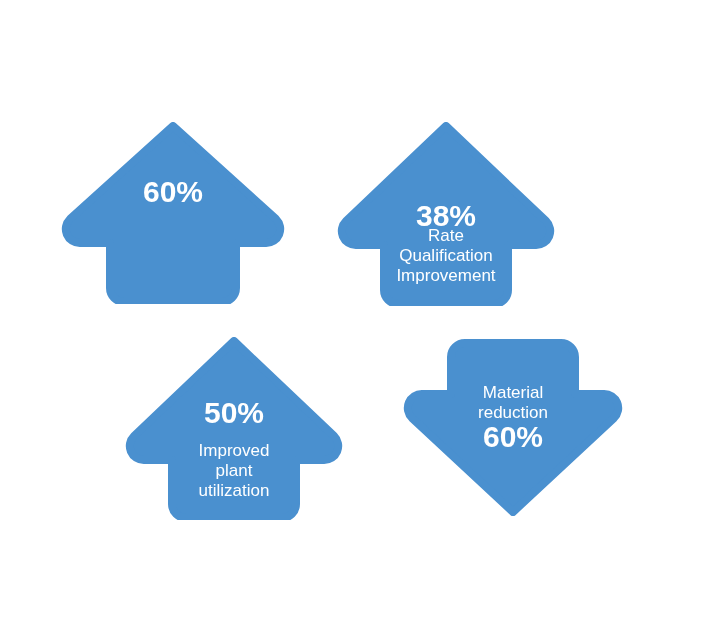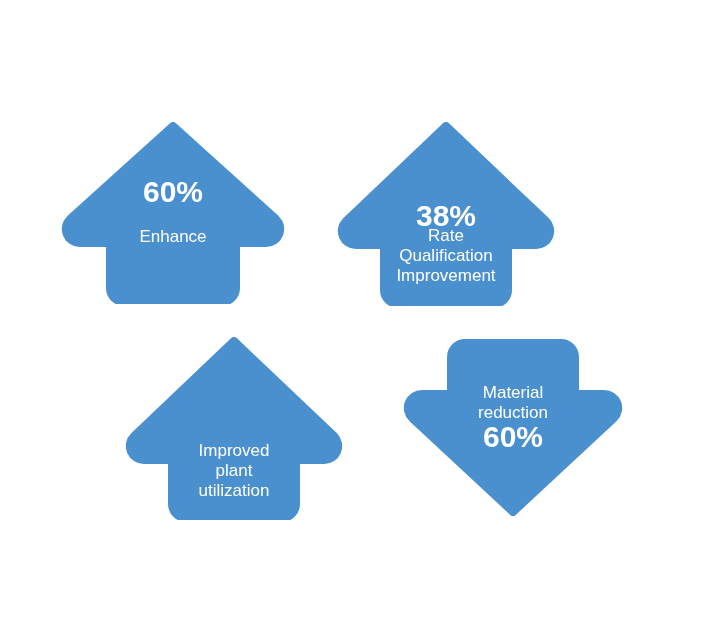--- a/index.html
+++ b/index.html
@@ -84,21 +84,20 @@
                A 14 14 0 0 1 162 180
                L 64 180
                A 14 14 0 0 1 50 166
                L 50 121
                L 20 121
                A 14 14 0 0 1 10 97
                Z" fill="#4a90cf" stroke="#4a90cf" stroke-width="8" stroke-linejoin="round"></path>
     </svg>
     <div class="arrow-text pct">60%</div>
     <div class="arrow-text lbl">
-      <div>Enhance</div>
     </div>
   </div>
 
   <div class="arrow-item" id="arrow-2">
     <svg class="arrow-shape" width="220" height="184" viewBox="0 0 220 184">
       <path d="M 110 4
                L 210 99
                A 14 14 0 0 1 200 123
                L 172 123
                L 172 168
@@ -126,20 +125,21 @@
                L 172 123
                L 172 167
                A 14 14 0 0 1 158 181
                L 62 181
                A 14 14 0 0 1 48 167
                L 48 123
                L 20 123
                A 14 14 0 0 1 10 99
                Z" fill="#4a90cf" stroke="#4a90cf" stroke-width="8" stroke-linejoin="round"></path>
     </svg>
+    <div class="arrow-text pct">50%</div>
     <div class="arrow-text lbl">
       <div>Improved</div>
       <div>plant</div>
       <div>utilization</div>
     </div>
   </div>
 
   <div class="arrow-item" id="arrow-4">
     <svg class="arrow-shape" width="222" height="177" viewBox="0 0 222 177">
       <path d="M 111 173

